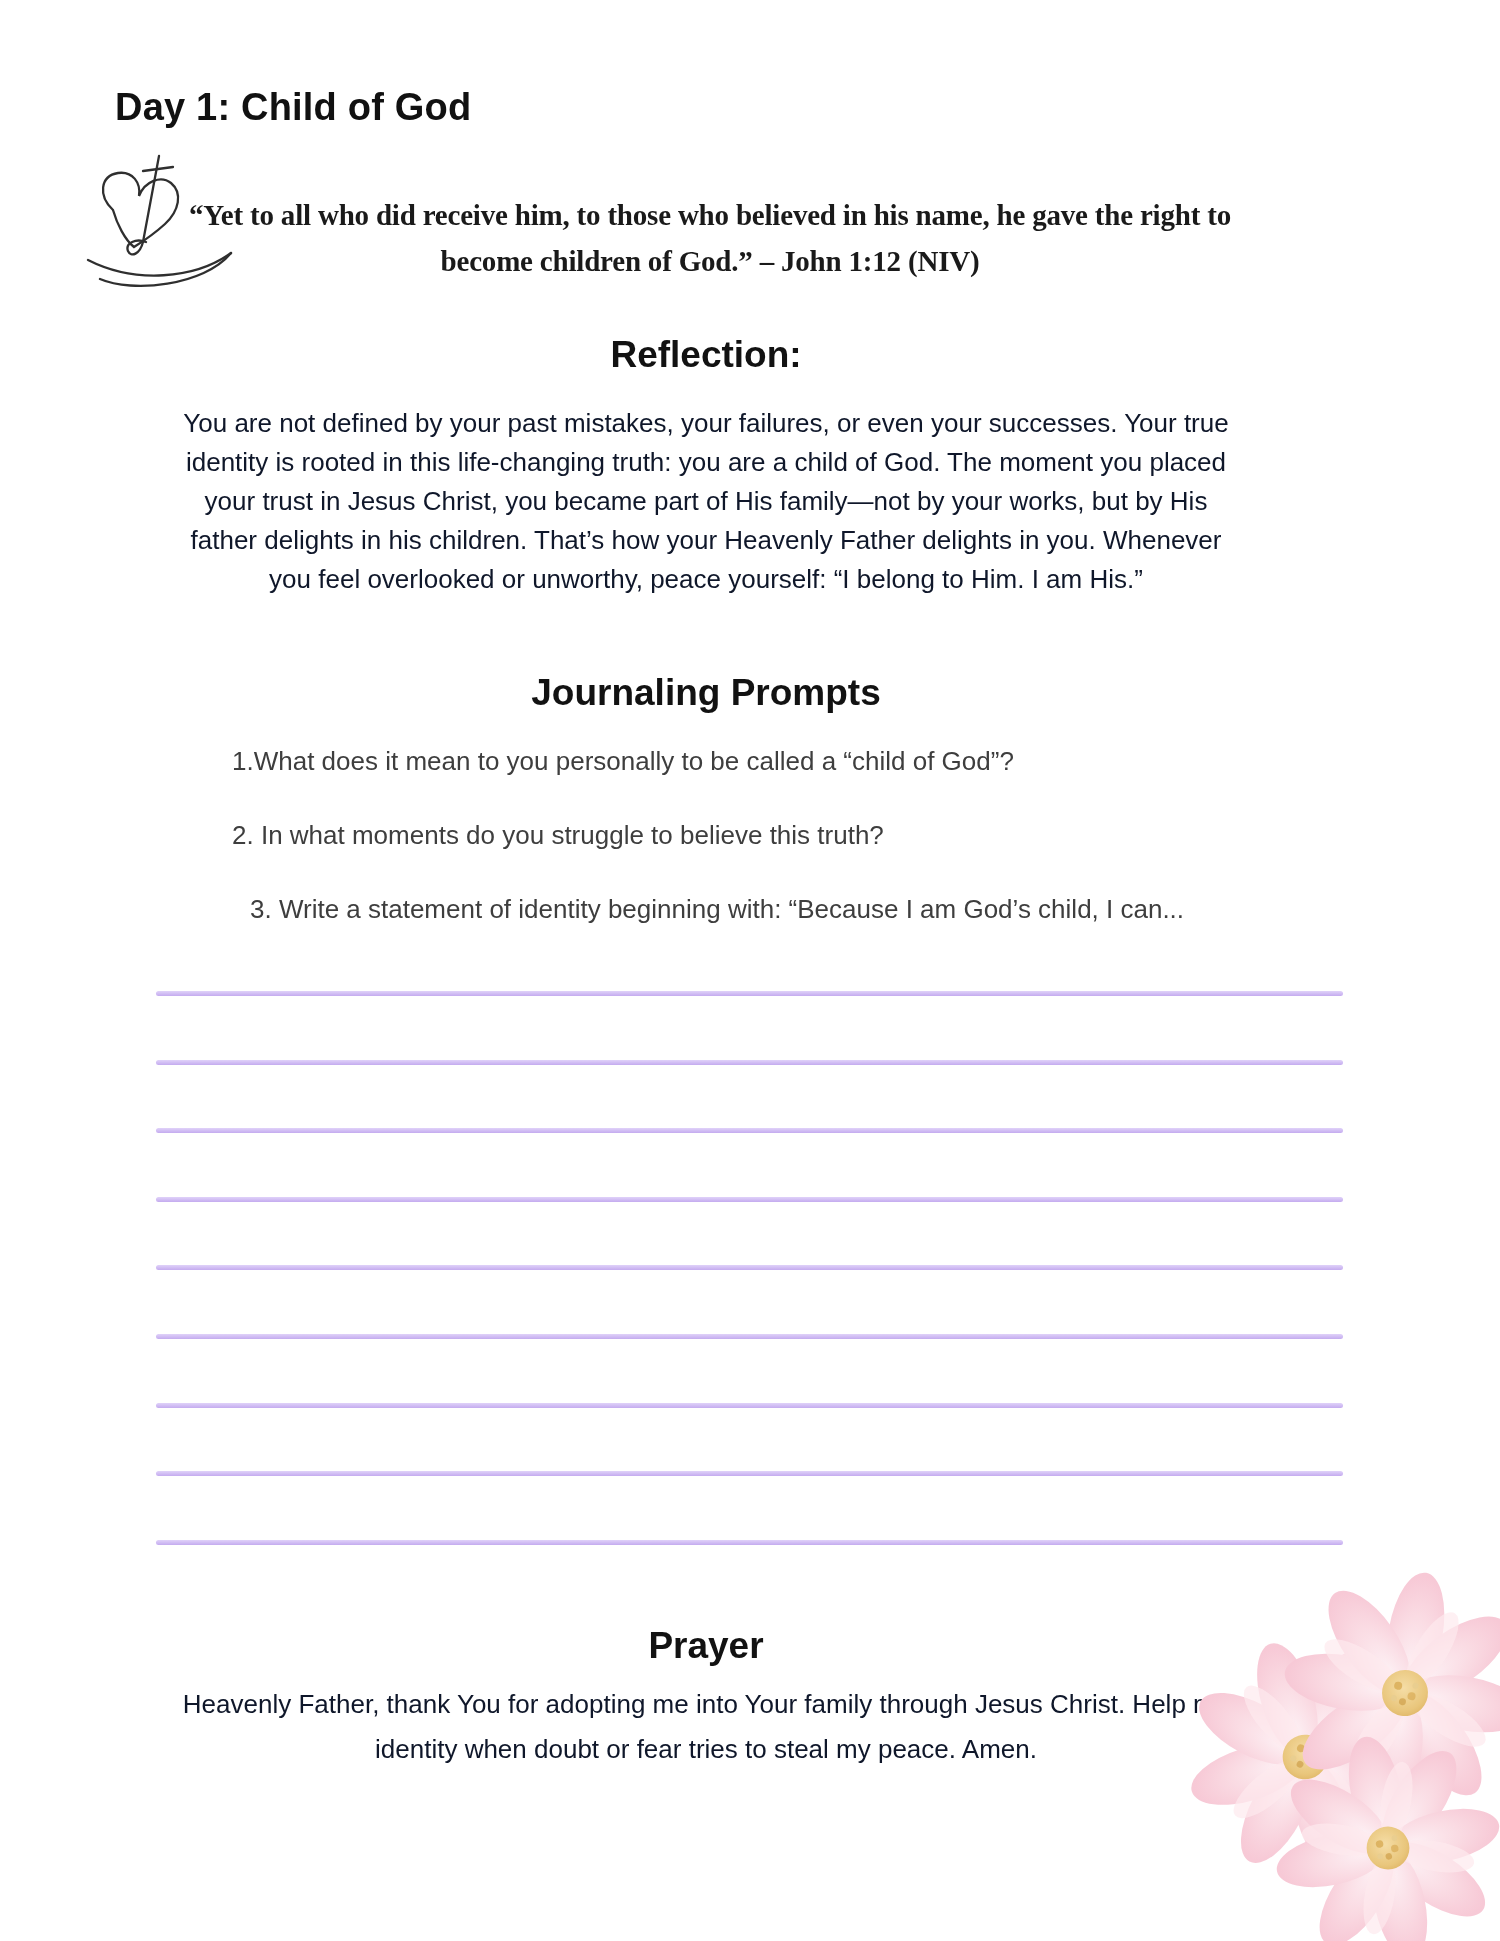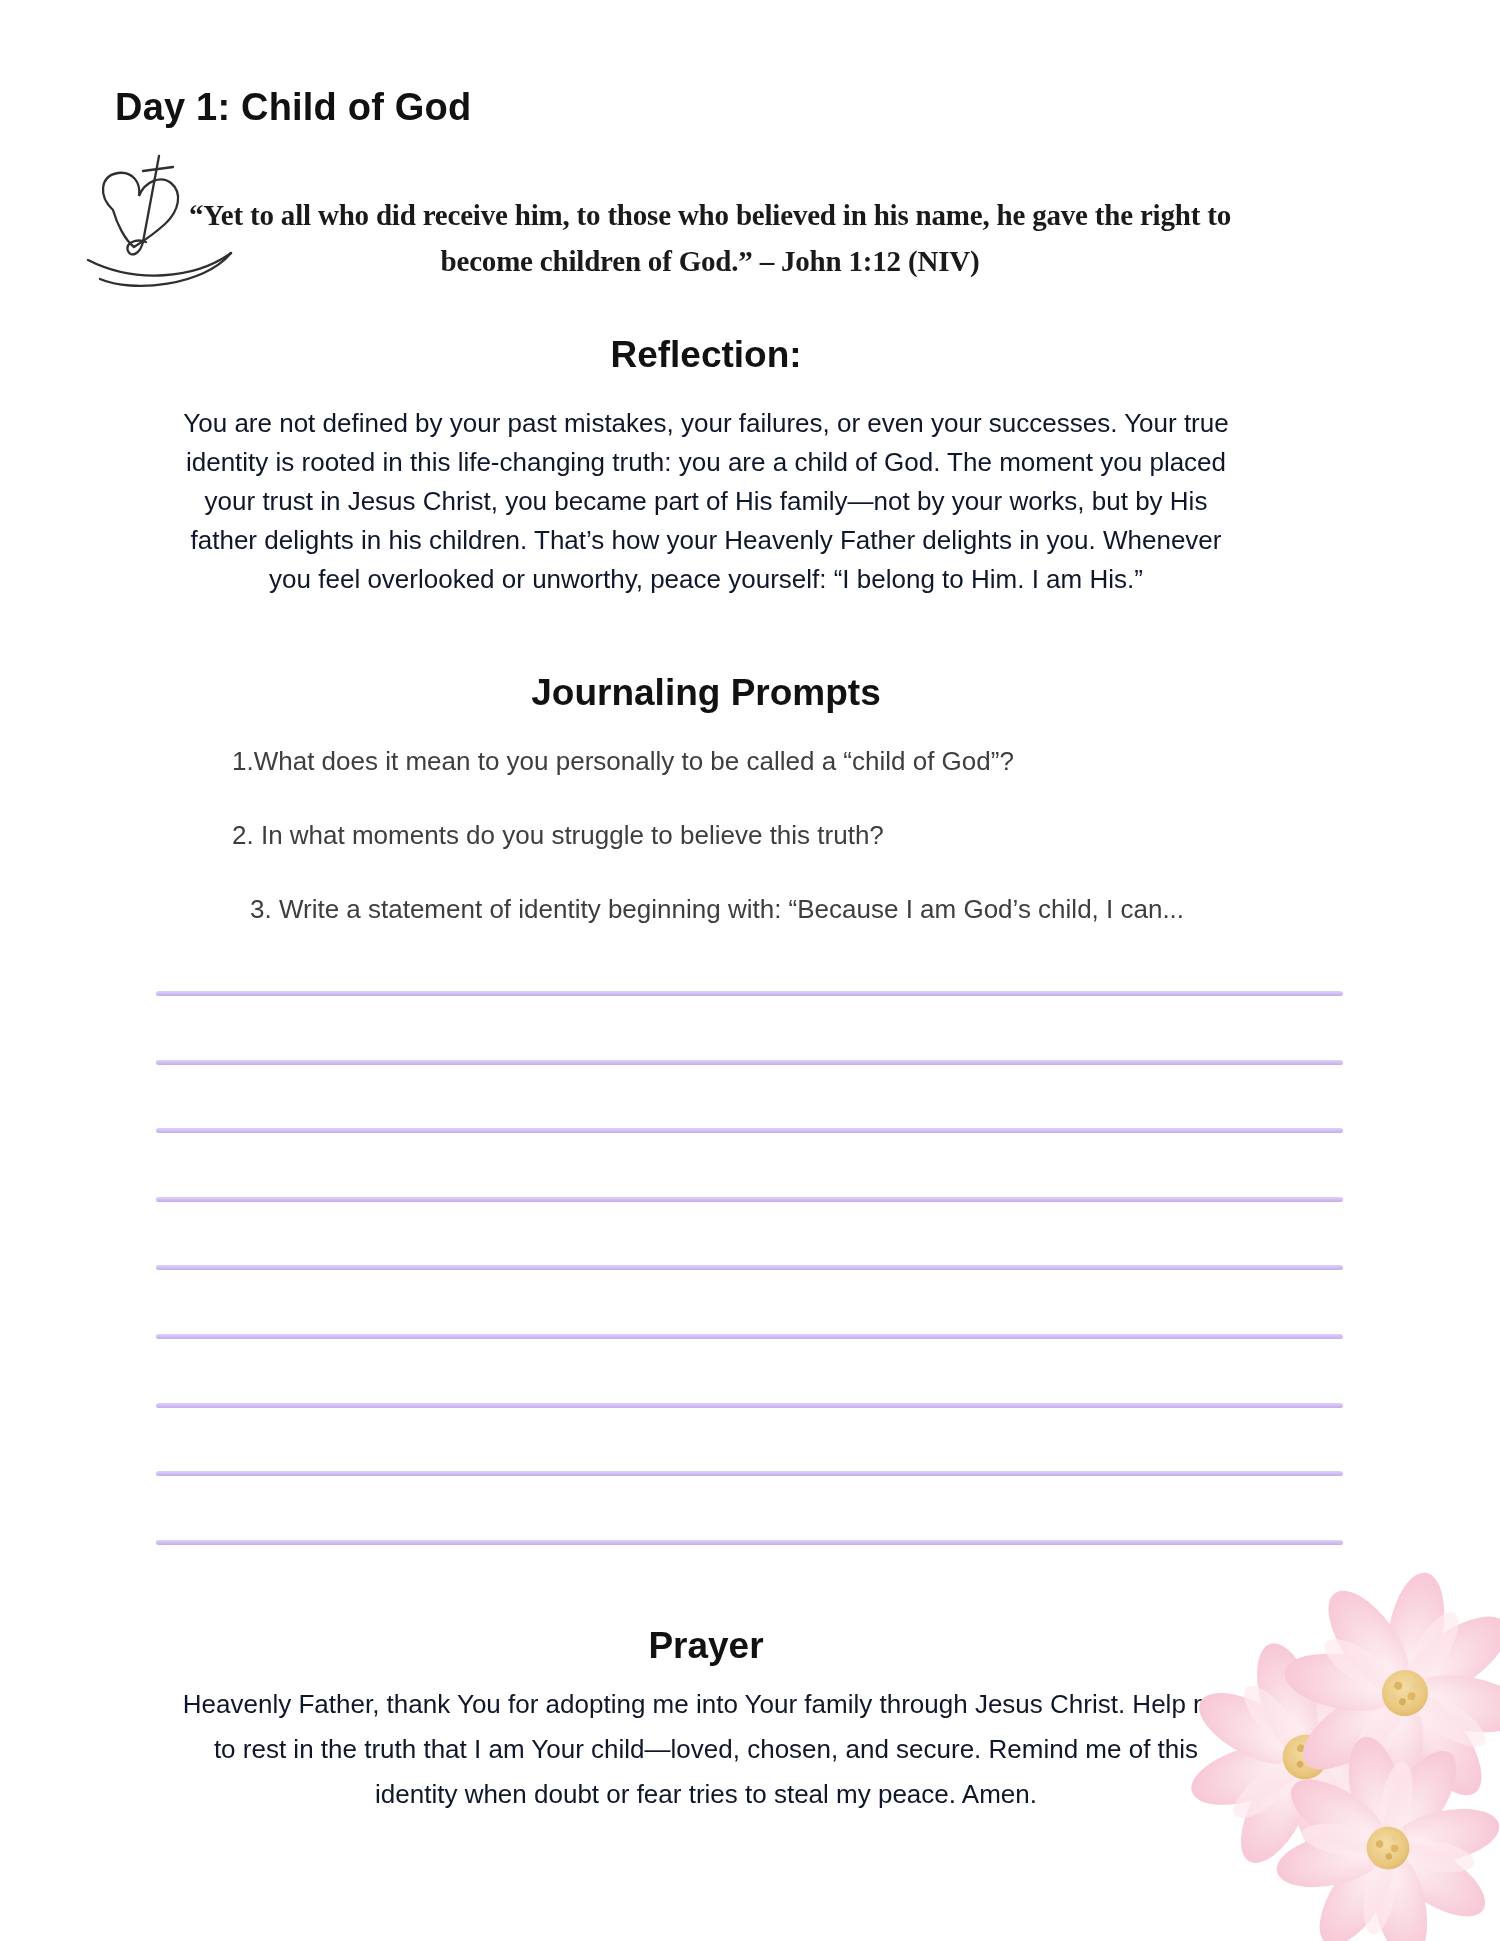--- a/index.html
+++ b/index.html
@@ -118,21 +118,20 @@
     <div class="ruled-line" style="top: 1265px;"></div>
     <div class="ruled-line" style="top: 1334px;"></div>
     <div class="ruled-line" style="top: 1403px;"></div>
     <div class="ruled-line" style="top: 1471px;"></div>
     <div class="ruled-line" style="top: 1540px;"></div>
   </div>
 
 <div class="abs section-heading h-prayer">Prayer</div>
 <div class="abs para p-prayer">
   <div>Heavenly Father, thank You for adopting me into Your family through Jesus Christ. Help me</div>
-  <div>to rest in the truth that I am Your child—loved, chosen, and secure. Remind me of this</div>
   <div>identity when doubt or fear tries to steal my peace. Amen.</div>
 </div>
 
 <div class="abs flowers-wrap">
   <svg width="345" height="380" viewBox="0 0 345 380" xmlns="http://www.w3.org/2000/svg">
     <defs>
       <radialGradient id="petalGrad" cx="50%" cy="78%" r="75%">
         <stop offset="0%" stop-color="#fdeff3"></stop>
         <stop offset="55%" stop-color="#fadbe3"></stop>
         <stop offset="100%" stop-color="#f7c9d6"></stop>

